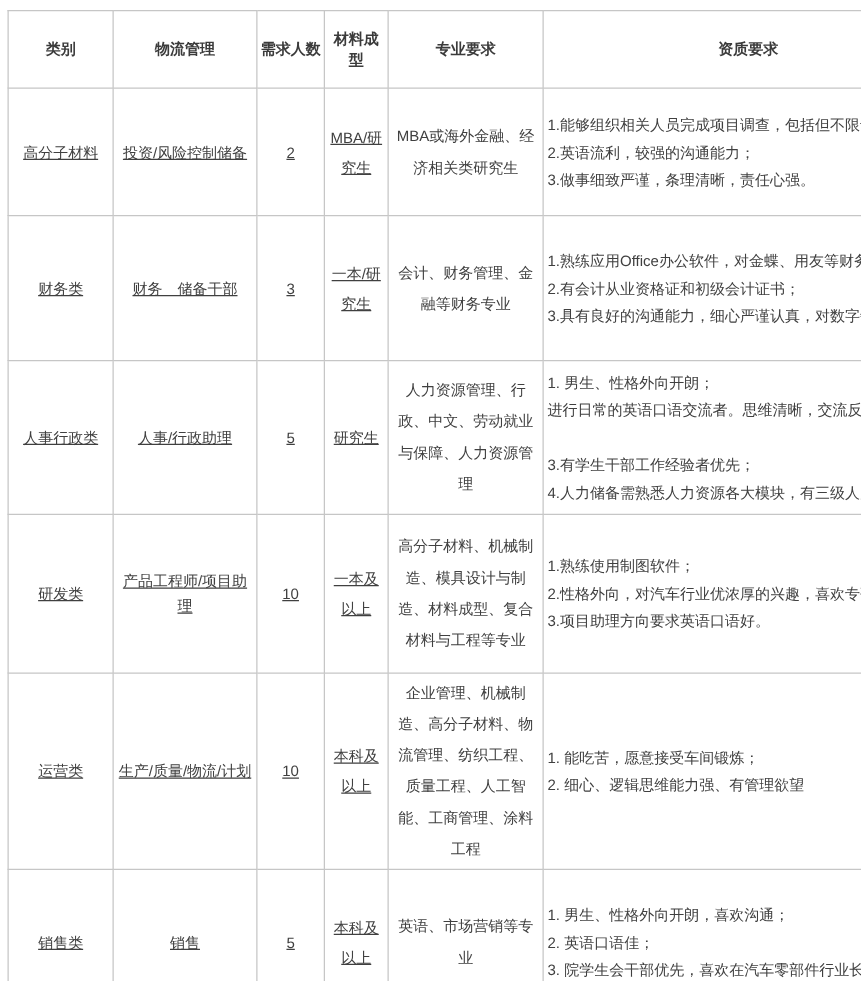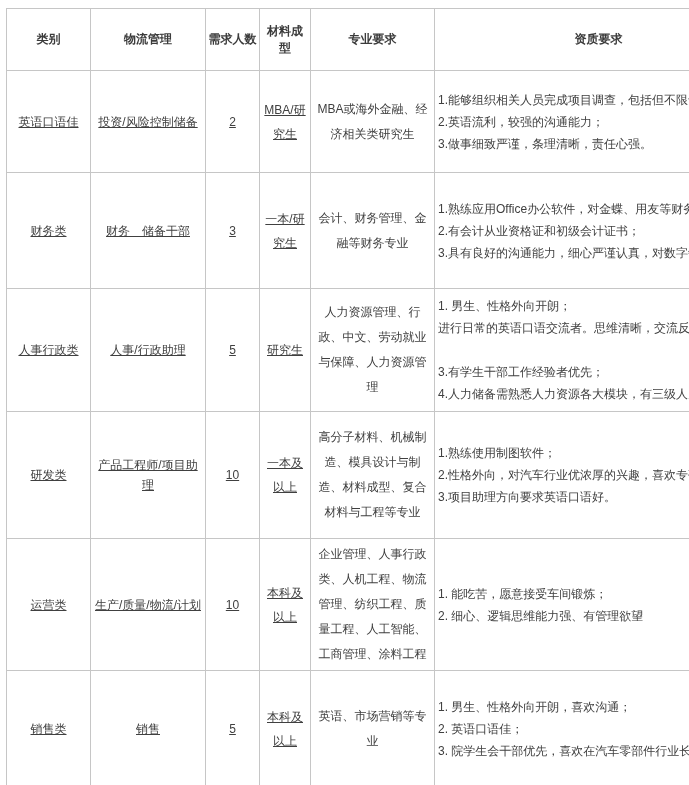--- a/index.html
+++ b/index.html
@@ -73,21 +73,21 @@
         <th>类别</th>
         <th>物流管理</th>
         <th>需求人数</th>
         <th>材料成型</th>
         <th>专业要求</th>
         <th>资质要求</th>
       </tr>
     </thead>
     <tbody>
       <tr class="row-0">
-        <td class="cell-center">英语口语佳</td>
+        <td class="cell-center">高分子材料</td>
         <td class="cell-center">投资/风险控制储备</td>
         <td class="cell-center">2</td>
         <td class="cell-center cell-edu">MBA/研究生</td>
         <td class="cell-major">MBA或海外金融、经济相关类研究生</td>
         <td class="cell-qual">
             <div class="qual-line">1.能够组织相关人员完成项目调查，包括但不限于市场分析、评估分析、投资方案设计、项目可行性及风险，完</div>
             <div class="qual-line">2.英语流利，较强的沟通能力；</div>
             <div class="qual-line">3.做事细致严谨，条理清晰，责任心强。</div>
           </td>
       </tr>
@@ -127,21 +127,21 @@
             <div class="qual-line">1.熟练使用制图软件；</div>
             <div class="qual-line">2.性格外向，对汽车行业优浓厚的兴趣，喜欢专研；</div>
             <div class="qual-line">3.项目助理方向要求英语口语好。</div>
           </td>
       </tr>
       <tr class="row-4">
         <td class="cell-center">运营类</td>
         <td class="cell-center">生产/质量/物流/计划</td>
         <td class="cell-center">10</td>
         <td class="cell-center cell-edu">本科及以上</td>
-        <td class="cell-major">企业管理、人事行政类、人机工程、物流管理、纺织工程、质量工程、人工智能、工商管理、涂料工程</td>
+        <td class="cell-major">企业管理、机械制造、高分子材料、物流管理、纺织工程、质量工程、人工智能、工商管理、涂料工程</td>
         <td class="cell-qual">
             <div class="qual-line">1. 能吃苦，愿意接受车间锻炼；</div>
             <div class="qual-line">2. 细心、逻辑思维能力强、有管理欲望</div>
           </td>
       </tr>
       <tr class="row-5">
         <td class="cell-center">销售类</td>
         <td class="cell-center">销售</td>
         <td class="cell-center">5</td>
         <td class="cell-center cell-edu">本科及以上</td>

